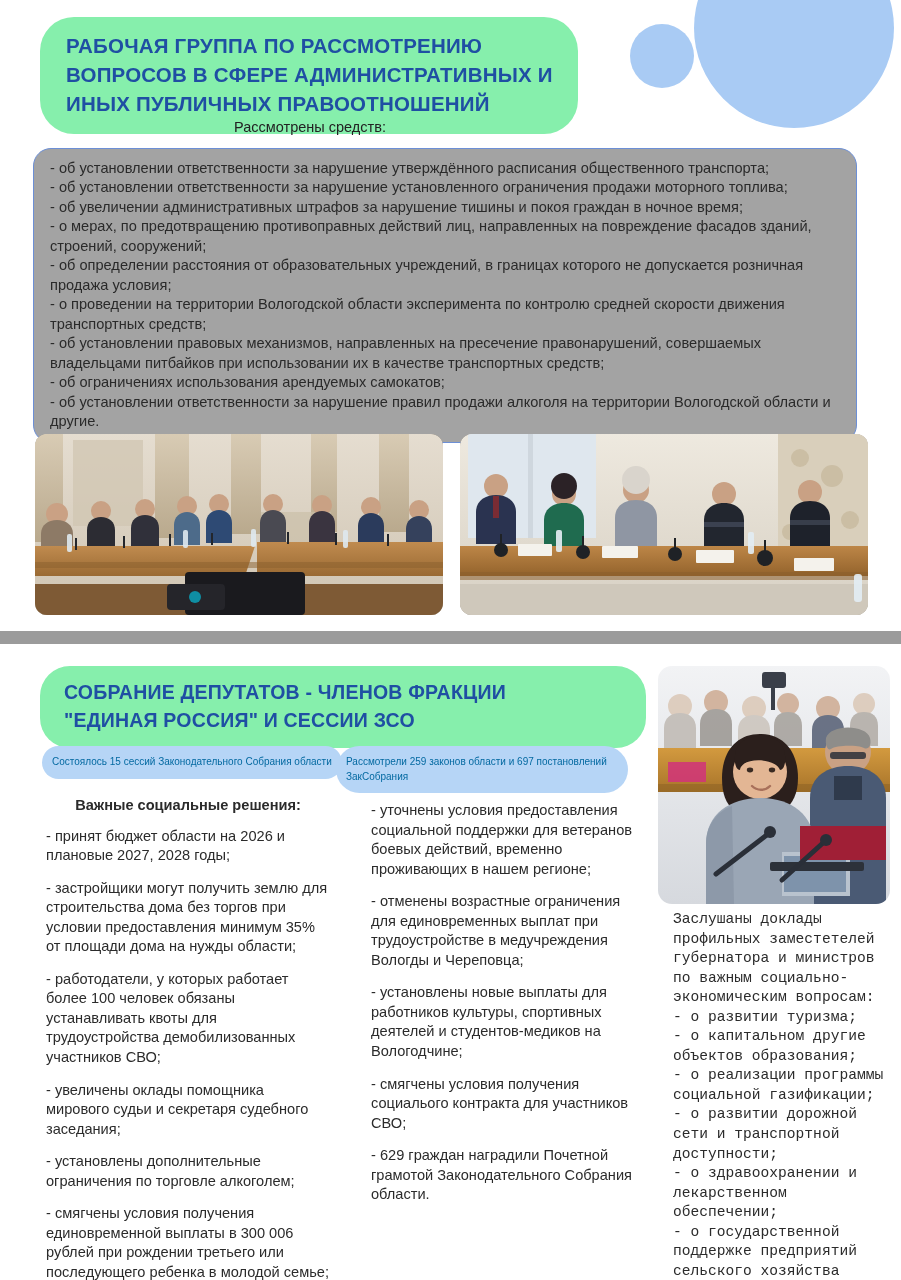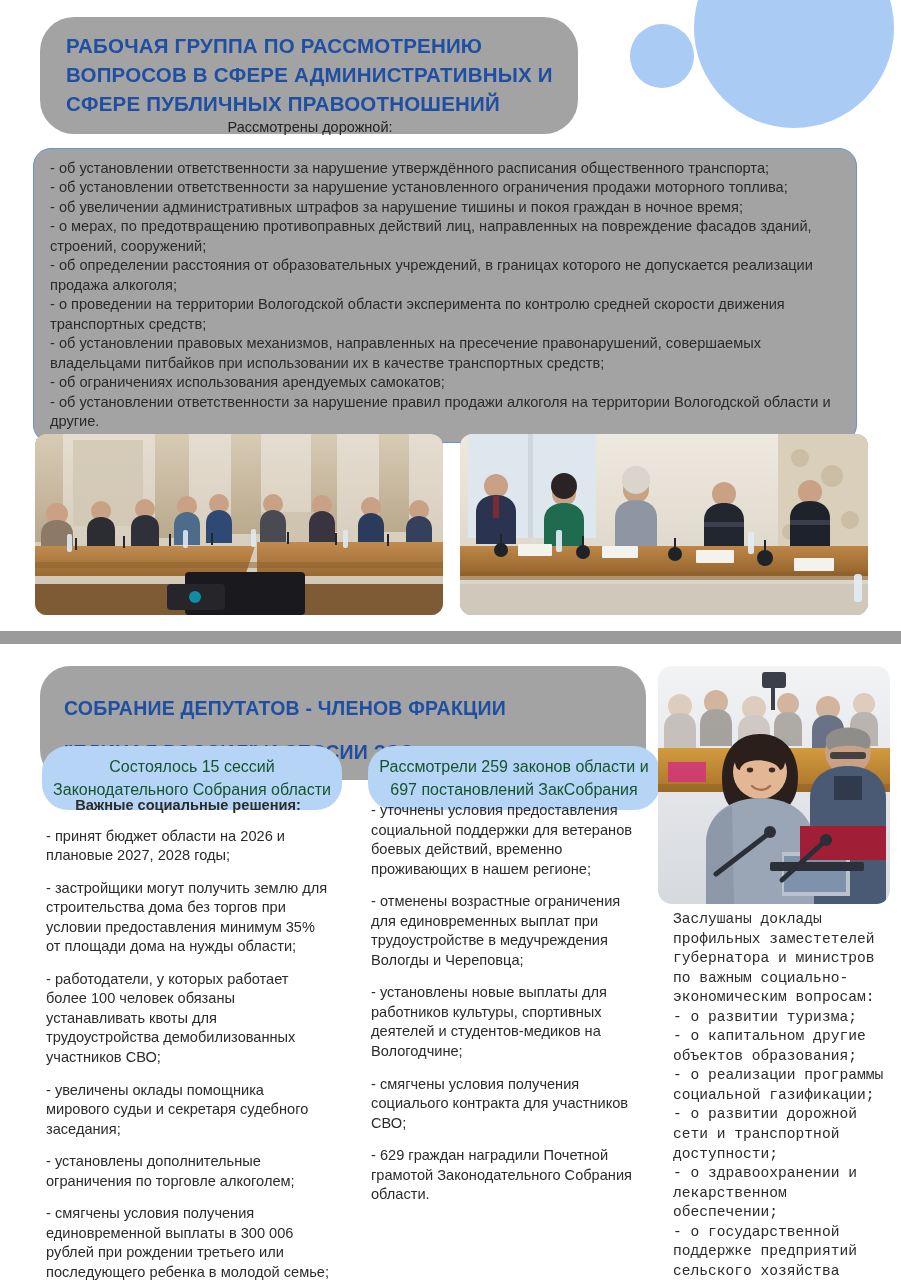--- a/index.html
+++ b/index.html
@@ -48,21 +48,21 @@
     left: 9px;
     top: 24px;
   }
 
   
   .section-one {
     position: relative;
     height: 630px;
   }
   .banner {
-    background: #a3a3a3;
+    background: #86efac;
     color: #1f4fa3;
     font-weight: bold;
     letter-spacing: .2px;
     line-height: 1.42;
     font-size: 20.5px;
     padding: 14px 26px 16px 26px;
     box-sizing: border-box;
   }
   .banner-1 {
     position: absolute;
@@ -126,35 +126,34 @@
     background: #ffffff;
   }
   .banner-2 {
     position: absolute;
     left: 40px; top: 22px;
     width: 606px;
     border-radius: 30px;
     font-size: 19.5px;
     padding: 13px 24px 14px 24px;
   }
-  .banner-2 .line { display: block; white-space: nowrap; margin-top: 16px; }
+  .banner-2 .line { display: block; white-space: nowrap; }
 
   .pill {
     position: absolute;
     background: #b6d5f6;
     border-radius: 26px;
-    text-align: center;
-    font-size: 16px;
+    font-size: 10px;
     line-height: 1.45;
-    color: #14532d;
+    color: #0369a1;
     padding: 9px 10px;
     box-sizing: border-box;
   }
   .pill-left  { left: 42px;  top: 102px; width: 300px; }
-  .pill-right { left: 368px; top: 102px; width: 292px; }
+  .pill-right { left: 336px; top: 102px; width: 292px; }
 
   .photo-c {
     position: absolute;
     left: 658px; top: 22px;
     width: 232px; height: 238px;
     border-radius: 14px;
     overflow: hidden;
   }
 
   .col {
@@ -183,31 +182,31 @@
   <div class="deco-layer">
     <div class="deco-big"></div>
     <div class="deco-small"></div>
   </div>
 
   <div class="section-one">
 
     <div class="banner banner-1">
       <span class="line">РАБОЧАЯ ГРУППА ПО РАССМОТРЕНИЮ</span>
       <span class="line">ВОПРОСОВ В СФЕРЕ АДМИНИСТРАТИВНЫХ И</span>
-      <span class="line">СФЕРЕ ПУБЛИЧНЫХ ПРАВООТНОШЕНИЙ</span>
-    </div>
-
-    <div class="subtitle">Рассмотрены дорожной:</div>
+      <span class="line">ИНЫХ ПУБЛИЧНЫХ ПРАВООТНОШЕНИЙ</span>
+    </div>
+
+    <div class="subtitle">Рассмотрены средств:</div>
 
     <div class="qbox">
       <p>- об установлении ответственности за нарушение утверждённого расписания  общественного транспорта;</p>
       <p>- об установлении ответственности за нарушение установленного ограничения продажи моторного топлива;</p>
       <p>- об увеличении административных штрафов за нарушение тишины и покоя граждан в ночное время;</p>
       <p>- о мерах, по предотвращению противоправных действий лиц, направленных на повреждение фасадов зданий, строений, сооружений;</p>
-      <p>- об определении расстояния от образовательных учреждений, в границах которого не допускается реализации продажа алкоголя;</p>
+      <p>- об определении расстояния от образовательных учреждений, в границах которого не допускается розничная продажа условия;</p>
       <p>- о проведении на территории Вологодской области эксперимента по контролю средней скорости движения транспортных средств;</p>
       <p>- об установлении правовых механизмов, направленных на пресечение правонарушений, совершаемых владельцами питбайков при использовании их в качестве транспортных средств;</p>
       <p>- об ограничениях использования арендуемых самокатов;</p>
       <p>- об установлении ответственности за нарушение правил продажи алкоголя на территории Вологодской области и другие.</p>
     </div>
 
     <div class="photo photo-a">
       <svg viewBox="0 0 408 181" preserveAspectRatio="none" aria-hidden="true">
         <defs>
           <linearGradient id="wallA" x1="0" y1="0" x2="0" y2="1">

